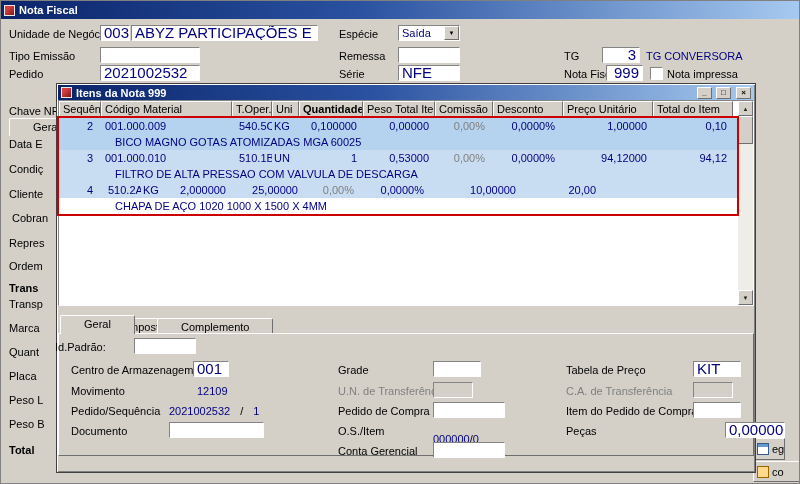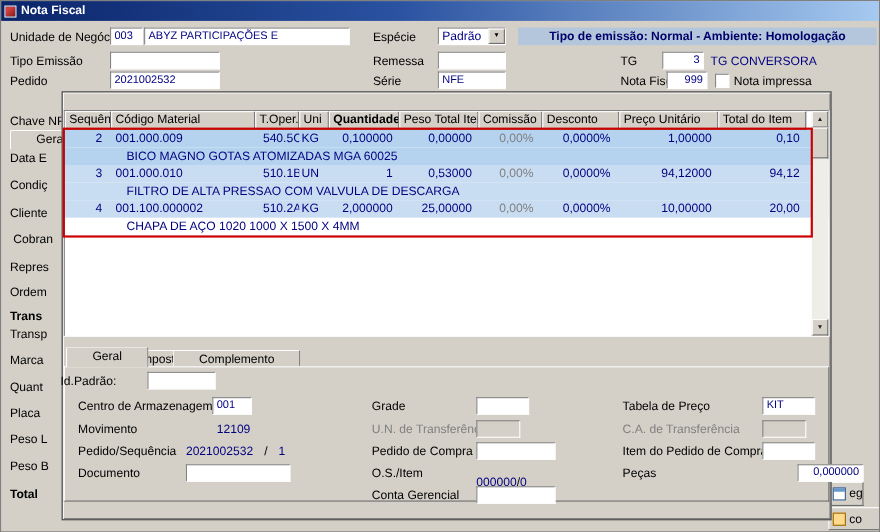--- a/index.html
+++ b/index.html
@@ -9,21 +9,21 @@
   .titlebar{display:flex;align-items:center;gap:4px;padding:0 3px;background:linear-gradient(90deg,#0a246a 0%,#2a52a0 45%,#a6caf0 100%);color:#fff;font-weight:bold;}
   .appicon{width:11px;height:11px;flex:0 0 auto;background:linear-gradient(135deg,#d44040 30%,#801818);border:1px solid #e8e8e8;}
   .lbl{white-space:nowrap;line-height:13px;}
   .navy{color:#000080;}
   .grayt{color:#808080;}
   .bold{font-weight:bold;}
   .right{text-align:right;}
   .sunken{background:#fff;border:1px solid;border-color:#848484 #fdfdfd #fdfdfd #848484;}
   .dis{background:#d4d0c8;}
   .raised{background:#d4d0c8;border:1px solid;border-color:#fdfdfd #6e6e6e #6e6e6e #fdfdfd;}
-  .field{height:16px;line-height:14px;padding:0 3px;white-space:nowrap;overflow:hidden;font-size:10px;}
+  .field{height:16px;line-height:14px;padding:0 3px;white-space:nowrap;overflow:hidden;font-size:15px;}
   .tbtn{width:15px;height:12px;display:flex;align-items:center;justify-content:center;font-size:8px;line-height:8px;color:#000;}
   .winbox{background:#d4d0c8;border:1px solid #404040;box-shadow:inset 1px 1px 0 #fff, inset -1px -1px 0 #808080;}
   .banner{background:#b4c6db;color:#00006a;font-weight:bold;text-align:center;line-height:16px;height:16px;white-space:nowrap;font-size:11px;}
   .chk{width:13px;height:13px;}
   
   .hcell{background:#d4d0c8;border:1px solid;border-color:#fdfdfd #6e6e6e #6e6e6e #fdfdfd;padding:1px 3px;height:17px;font-size:11px;white-space:nowrap;overflow:hidden;flex:0 0 auto;}
   .grow{display:flex;height:16px;line-height:16px;color:#000080;font-size:11px;}
   .gc{flex:0 0 auto;white-space:nowrap;overflow:hidden;}
   .c0{width:42px}.c1{width:131px}.c2{width:40px}.c3{width:27px}.c4{width:64px}.c5{width:72px}.c6{width:58px}.c7{width:70px}.c8{width:90px}.c9{width:80px}
   .pl4{padding-left:4px}.pl7{padding-left:7px}.pl2{padding-left:2px}
@@ -44,24 +44,23 @@
   <div class="abs titlebar" style="left:0;top:0;width:800px;height:18px">
     <span class="appicon"></span>
     <span>Nota Fiscal</span>
   </div>
 
   <div class="abs lbl" style="left:8px;top:27px">Unidade de Negócio</div>
   <div class="abs sunken field navy" style="left:99px;top:24px;width:30px">003</div>
   <div class="abs sunken field navy" style="left:130px;top:24px;width:187px">ABYZ PARTICIPAÇÕES E</div>
   <div class="abs lbl" style="left:338px;top:27px">Espécie</div>
   <div class="abs sunken" style="left:397px;top:24px;width:62px;height:16px;display:flex">
-    <span class="navy" style="flex:1;padding:1px 3px;line-height:12px">Padrão</span>
+    <span class="navy" style="flex:1;padding:1px 3px;line-height:12px">Saída</span>
     <span class="raised" style="width:15px;display:flex;align-items:center;justify-content:center;font-size:6px">▼</span>
   </div>
-  <div class="abs banner" style="left:470px;top:24px;width:326px">Tipo de emissão: Normal - Ambiente: Homologação</div>
 
   <div class="abs lbl" style="left:8px;top:49px">Tipo Emissão</div>
   <div class="abs sunken field" style="left:99px;top:46px;width:100px"></div>
   <div class="abs lbl" style="left:338px;top:49px">Remessa</div>
   <div class="abs sunken field" style="left:397px;top:46px;width:62px"></div>
   <div class="abs lbl" style="left:563px;top:49px">TG</div>
   <div class="abs sunken field navy right" style="left:601px;top:46px;width:38px">3</div>
   <div class="abs lbl navy" style="left:645px;top:49px">TG CONVERSORA</div>
 
   <div class="abs lbl" style="left:8px;top:67px">Pedido</div>
@@ -96,20 +95,33 @@
     <span class="miniicon" style="background:#fff;border:1px solid #335a88;box-shadow:inset 0 3px 0 #6699cc"></span>
     <span>eg</span>
   </div>
   <div class="abs raised" style="left:752px;top:460px;width:48px;height:21px;display:flex;align-items:center;gap:3px;padding:0 3px">
     <span class="miniicon" style="background:#ffd98c;border:1px solid #996600"></span>
     <span>co</span>
   </div>
 
   <div class="abs winbox" style="left:55px;top:82px;width:700px;height:390px"></div>
 
+  <div class="abs titlebar" style="left:57px;top:84px;width:696px;height:15px">
+    <span class="appicon"></span>
+    <span style="flex:1">Itens da Nota 999</span>
+    <span class="tbtn raised">
+        <span>_</span>
+      </span>
+    <span class="tbtn raised">
+        <span>□</span>
+      </span>
+    <span class="tbtn raised" style="margin-left:1px">
+        <span>×</span>
+      </span>
+  </div>
 
   <div class="abs sunken" style="left:57px;top:99px;width:696px;height:206px;background:#fff">
     <div style="display:flex">
       <div class="hcell c0">Sequência</div>
       <div class="hcell c1">Código Material</div>
       <div class="hcell c2">T.Oper.</div>
       <div class="hcell c3">Uni</div>
       <div class="hcell c4 bold">Quantidade</div>
       <div class="hcell c5">Peso Total Item</div>
       <div class="hcell c6">Comissão</div>
@@ -141,21 +153,20 @@
       <div class="gc c5 right pr6">0,53000</div>
       <div class="gc c6 right pr8 grayt">0,00%</div>
       <div class="gc c7 right pr8">0,0000%</div>
       <div class="gc c8 right pr6">94,12000</div>
       <div class="gc c9 right pr6">94,12</div>
     </div>
     <div class="gdesc bgblue">FILTRO DE ALTA PRESSAO COM VALVULA DE DESCARGA</div>
 
     <div class="grow bgblue">
       <div class="gc c0 right pr8">4</div>
-      <div class="gc c1 pl4">001.100.000002</div>
       <div class="gc c2 pl7">510.2A</div>
       <div class="gc c3 pl2">KG</div>
       <div class="gc c4 right pr6">2,000000</div>
       <div class="gc c5 right pr6">25,00000</div>
       <div class="gc c6 right pr8 grayt">0,00%</div>
       <div class="gc c7 right pr8">0,0000%</div>
       <div class="gc c8 right pr6">10,00000</div>
       <div class="gc c9 right pr6">20,00</div>
     </div>
     <div class="gdesc bgwhite">CHAPA DE AÇO 1020 1000 X 1500  X 4MM</div>

